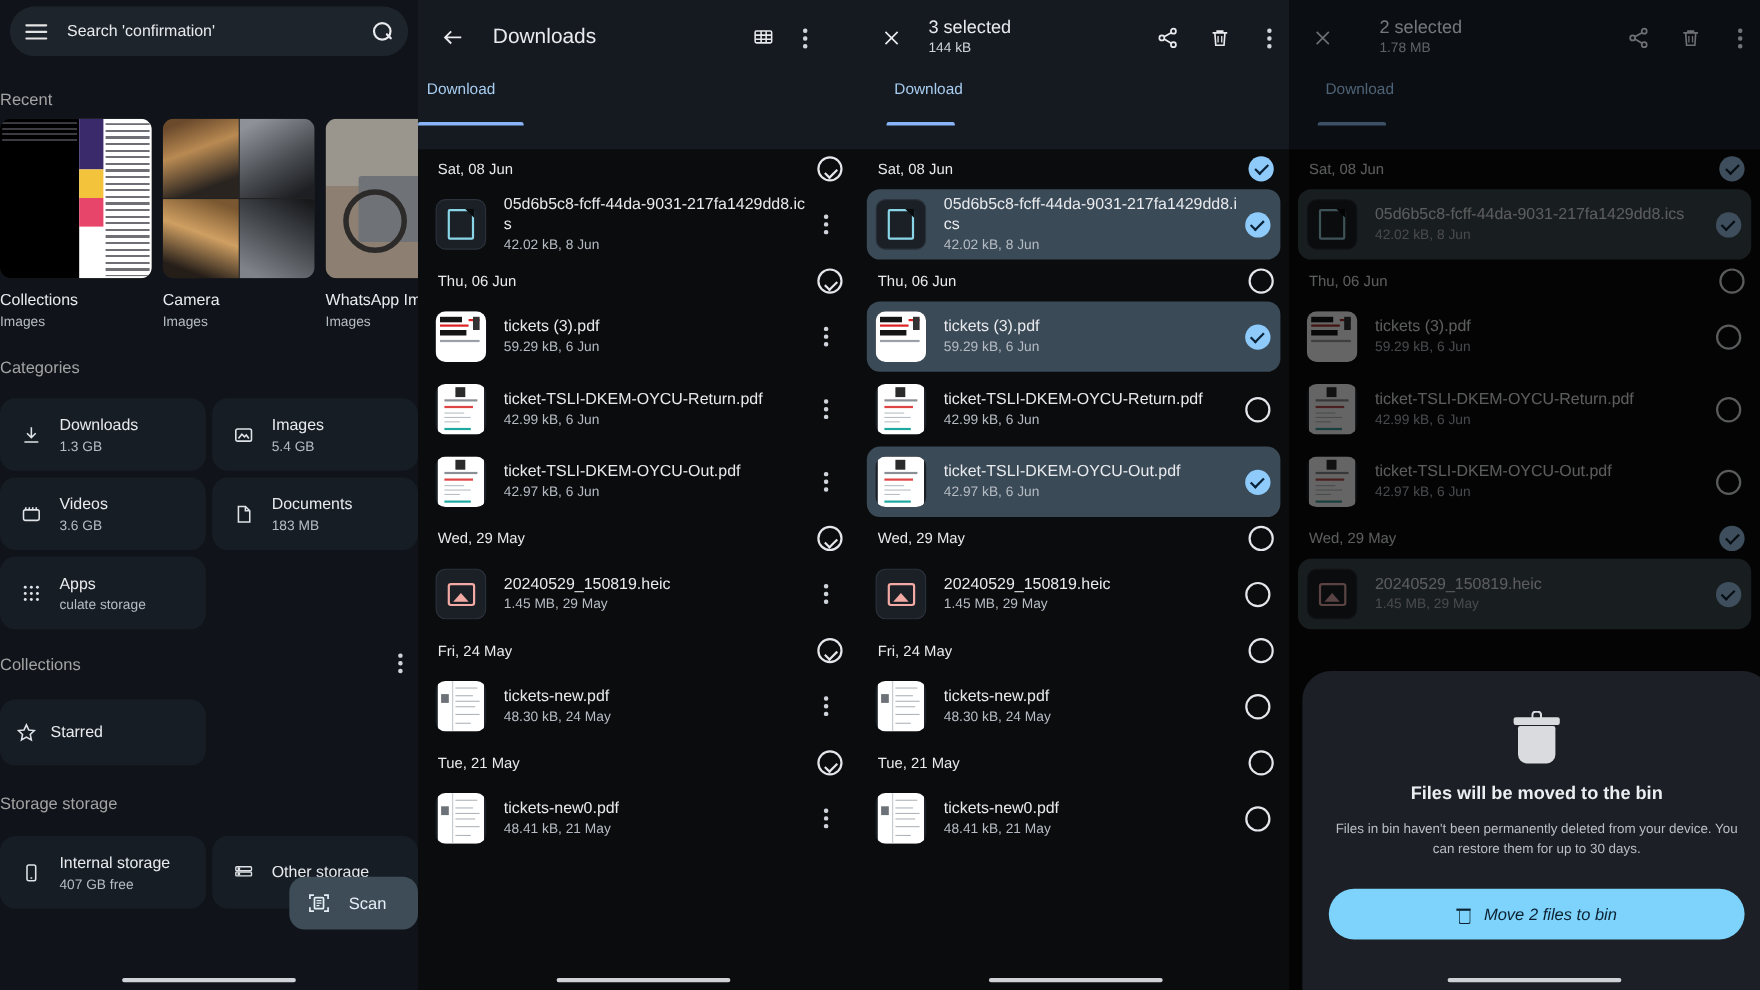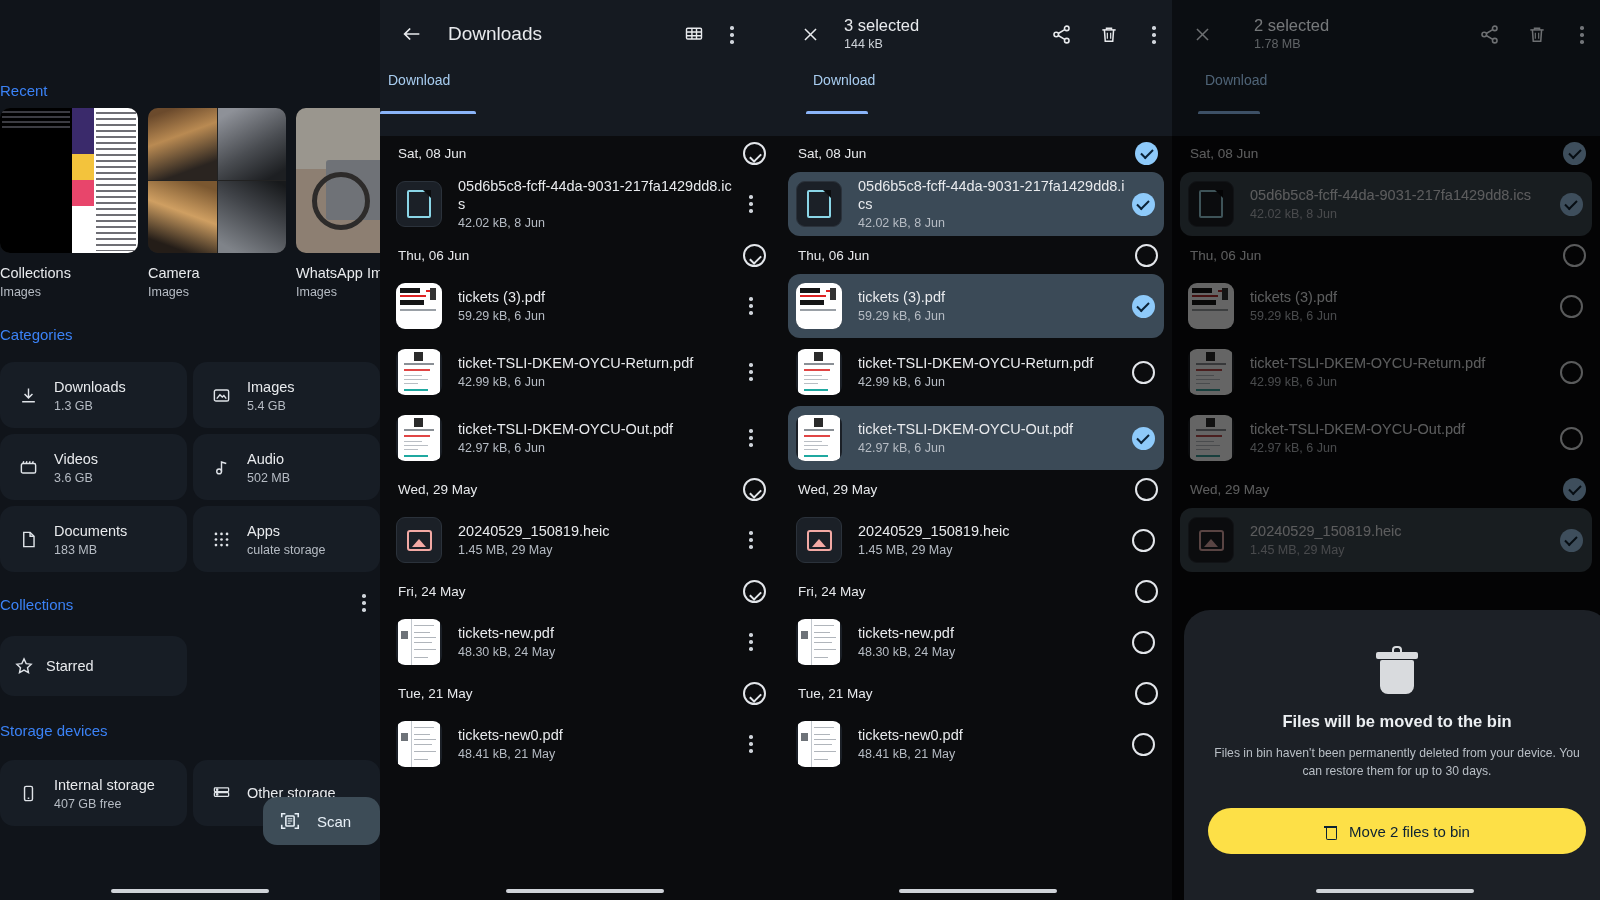--- a/index.html
+++ b/index.html
@@ -24,21 +24,21 @@
     background: #1e242c; border-radius: 23px;
     display: flex; align-items: center; padding: 0 14px;
   }
   .hamburger { width: 20px; height: 14px; display: flex; flex-direction: column; justify-content: space-between; flex: 0 0 20px; }
   .hamburger i { display: block; height: 2px; background: #e3e3e3; border-radius: 1px; }
   .search-text { flex: 1; margin-left: 18px; color: #e8eaed; font-size: 14.5px; }
   .search-ic { width: 18px; height: 18px; position: relative; flex: 0 0 18px; }
   .search-ic::before { content:""; position:absolute; left:0; top:0; width:13px; height:13px; border:2px solid #e8eaed; border-radius:50%; }
   .search-ic::after { content:""; position:absolute; left:11px; top:12px; width:7px; height:2px; background:#e8eaed; transform: rotate(45deg); border-radius:1px;}
 
-  .sec-title { color:#3b82f6; font-size:15px; font-weight:400; }
+  .sec-title { color:#a3a3a3; font-size:15px; font-weight:400; }
   .p1-recent-title { position:absolute; left:0; top:82px; }
   .recent-row { position:absolute; left:0; top:108px; display:flex; gap:10px; }
   .rec-card { width:138px; }
   .rec-thumb { width:138px; height:145px; border-radius:10px; overflow:hidden; position:relative; background:#222; }
   .rec-name { color:#e8eaed; font-size:14.5px; margin-top:12px; white-space:nowrap; }
   .rec-sub { color:#b6bcc4; font-size:12.5px; margin-top:4px; }
 
   
   .th-screens { display:flex; width:100%; height:100%; }
   .th-screens .a { width:72px; background:#000; position:relative; }
@@ -144,35 +144,44 @@
 
   
   .bin-sheet { position:absolute; left:12px; right:-10px; bottom:0; height:290px; background:#1c2026;
      border-radius:26px 26px 0 0; padding:26px 24px 0; text-align:center; }
   .bin-ic { width:46px; height:48px; margin:10px auto 0; position:relative; }
   .bin-ic .lid { position:absolute; left:2px; top:6px; width:42px; height:7px; background:#d9dbde; border-radius:2px; }
   .bin-ic .hdl { position:absolute; left:18px; top:0px; width:10px; height:7px; border:2px solid #d9dbde; border-bottom:none; border-radius:4px 4px 0 0;}
   .bin-ic .body { position:absolute; left:6px; top:14px; width:34px; height:34px; background:#d9dbde; border-radius:2px 2px 8px 8px;}
   .bin-title { color:#eceff2; font-size:16.5px; font-weight:bold; margin-top:18px; }
   .bin-desc { color:#b9bfc6; font-size:12.2px; line-height:1.45; margin-top:14px; padding:0 6px; }
-  .bin-btn { margin-top:28px; height:46px; background:#fde047; border-radius:23px; display:flex;
-     align-items:center; justify-content:center; gap:12px; color:#0c2233; font-size:15px; }
+  .bin-btn { margin-top:28px; height:46px; background:#7dd3fc; border-radius:23px; display:flex;
+     align-items:center; justify-content:center; gap:12px; color:#0c2233; font-size:15px;font-style:italic; }
   .bin-btn .tr { width:13px; height:15px; position:relative; }
   .bin-btn .tr::before { content:""; position:absolute; left:0; top:2px; width:13px; height:1.8px; background:#0c2233;}
   .bin-btn .tr::after { content:""; position:absolute; left:2px; top:4px; width:9px; height:11px; border:1.6px solid #0c2233; border-top:none; border-radius:0 0 2px 2px;}
 
   svg { display:block; }
 </style>
 </head>
 <body>
 
 <div class="screen">
 
   <div class="panel1">
 
+    <div class="searchbar">
+      <span class="hamburger">
+          <i></i>
+          <i></i>
+          <i></i>
+        </span>
+      <span class="search-text">Search 'confirmation'</span>
+      <span class="search-ic"></span>
+    </div>
 
     <div class="sec-title p1-recent-title">Recent</div>
 
     <div class="recent-row">
       <div class="rec-card">
         <div class="rec-thumb">
           <div class="th-screens">
               <div class="a">
                 <div class="tt"></div>
               </div>
@@ -236,30 +245,20 @@
               <rect x="3" y="7" width="18" height="12" rx="2"></rect>
               <path d="M5 7l1-3M9 7l1-3M13 7l1-3M17 7l1-3"></path>
             </svg>
         </span>
         <span class="tbody"><span class="tlabel">Videos</span>
         <span class="tsub" style="display:block">3.6 GB</span></span>
       </div>
       <div class="tile">
         <span class="ticon">
           <svg width="19" height="19" viewBox="0 0 24 24" fill="none" stroke="#dfe3e8" stroke-width="1.8">
-              <circle cx="9" cy="17" r="3"></circle>
-              <path d="M12 17V5l6 2"></path>
-            </svg>
-        </span>
-        <span class="tbody"><span class="tlabel">Audio</span>
-        <span class="tsub" style="display:block">502 MB</span></span>
-      </div>
-      <div class="tile">
-        <span class="ticon">
-          <svg width="19" height="19" viewBox="0 0 24 24" fill="none" stroke="#dfe3e8" stroke-width="1.8">
               <path d="M6 3h8l5 5v13H6z"></path>
               <path d="M14 3v5h5"></path>
             </svg>
         </span>
         <span class="tbody"><span class="tlabel">Documents</span>
         <span class="tsub" style="display:block">183 MB</span></span>
       </div>
       <div class="tile">
         <span class="ticon">
           <svg width="19" height="19" viewBox="0 0 24 24" fill="#dfe3e8">
@@ -290,21 +289,21 @@
       <div class="coll-tile">
         <span class="ticon">
           <svg width="20" height="20" viewBox="0 0 24 24" fill="none" stroke="#dfe3e8" stroke-width="1.7">
               <path d="M12 3.5l2.6 5.6 6 .7-4.4 4.2 1.2 6-5.4-3-5.4 3 1.2-6L3.4 9.8l6-.7z"></path>
             </svg>
         </span>
         <span class="tlabel">Starred</span>
       </div>
     </div>
 
-    <div class="sec-title p1-stor-title">Storage devices</div>
+    <div class="sec-title p1-stor-title">Storage storage</div>
 
     <div class="stor-grid">
       <div class="tile">
         <span class="ticon">
           <svg width="19" height="19" viewBox="0 0 24 24" fill="none" stroke="#dfe3e8" stroke-width="1.8">
               <rect x="7" y="3" width="10" height="18" rx="2"></rect>
               <path d="M11 18h2"></path>
             </svg>
         </span>
         <span class="tbody"><span class="tlabel">Internal storage</span>

